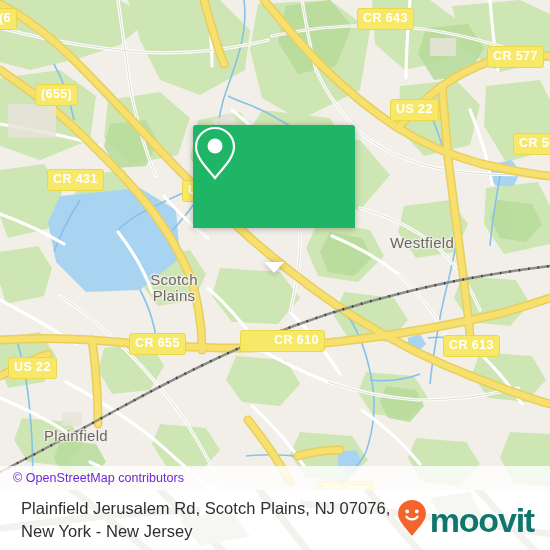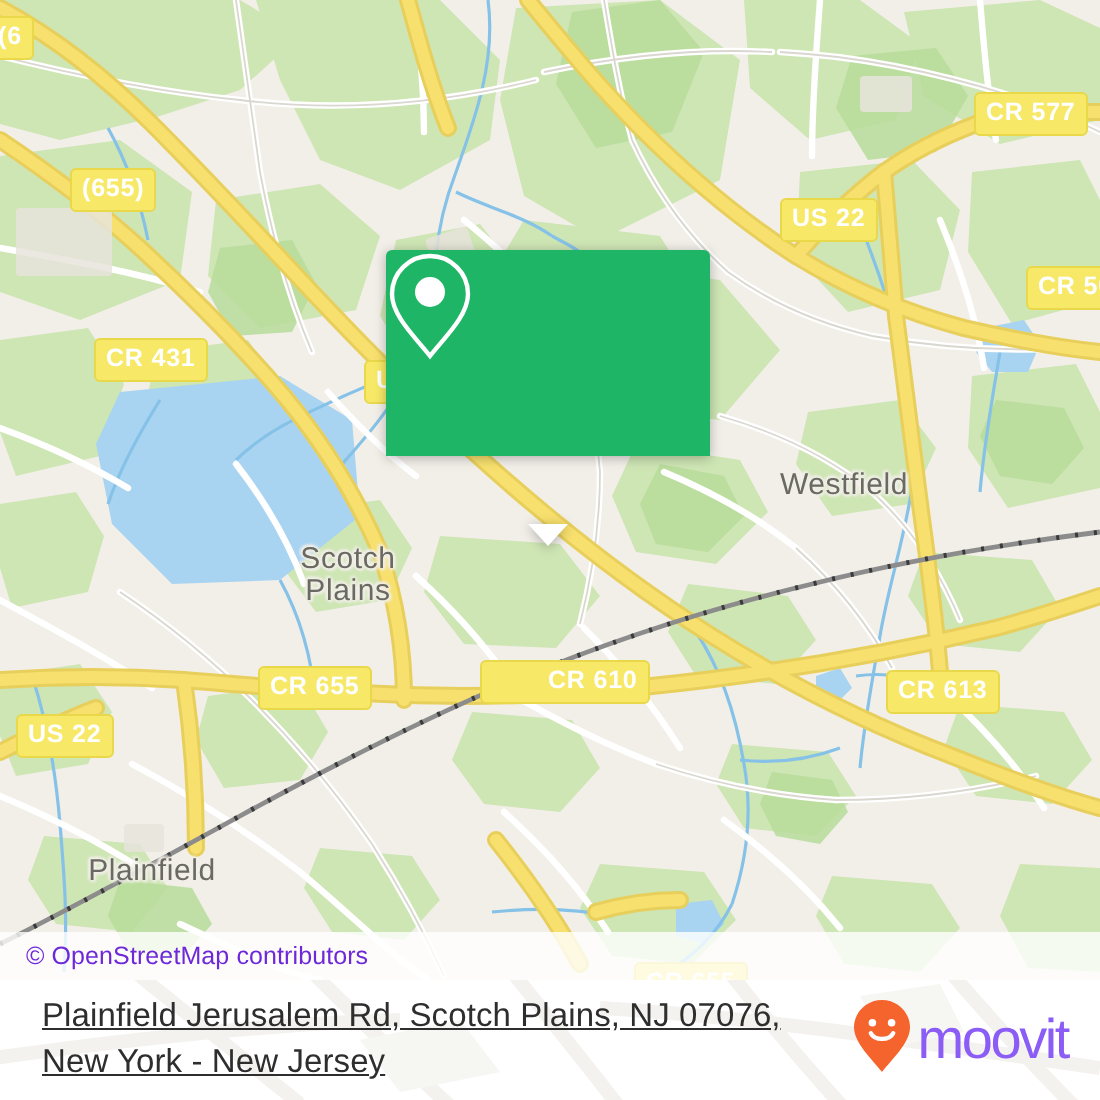--- a/index.html
+++ b/index.html
@@ -164,32 +164,32 @@
     padding: 0 16px 0 21px;
   }
   #footer-address {
     color: #2e2e2e;
     font-family: "Liberation Sans", sans-serif;
     font-size: 16.5px;
     line-height: 23px;
     letter-spacing: 0.05px;
     max-width: 400px;
   }
-  #footer-address .line { display: block; white-space: pre; text-decoration: underline; }
+  #footer-address .line { display: block; white-space: pre; }
 
   #brand {
     display: flex;
     align-items: center;
     gap: 3px;
   }
   #brand-wordmark {
-    color: #8b5cf6;
-    font-family: "Liberation Sans", sans-serif;
-    font-size: 28px;
-    font-weight: normal;
+    color: #0f766e;
+    font-family: "Liberation Sans", sans-serif;
+    font-size: 34px;
+    font-weight: bold;
     letter-spacing: -1.2px;
     line-height: 34px;
   }
 </style>
 </head>
 <body>
 
 <div id="app">
 
   <div id="map">
@@ -394,20 +394,21 @@
           <rect x="62" y="412" width="20" height="14" rx="2"></rect>
         </g>
       </g>
     </svg>
 
     <div class="place-label" style="left:136px; top:255px; width:76px;margin-top:17px;">Scotch
 Plains</div>
     <div class="place-label" style="left:381px; top:235px; width:82px;">Westfield</div>
     <div class="place-label" style="left:34px; top:428px; width:84px;">Plainfield</div>
 
+    <div class="shield" style="left:357px; top:8px;">CR 643</div>
     <div class="shield" style="left:487px; top:46px;">CR 577</div>
     <div class="shield" style="left:390px; top:99px;">US 22</div>
     <div class="shield" style="left:513px; top:133px;">CR 509</div>
     <div class="shield" style="left:24px;  top:84px;margin-left:11px;">(655)</div>
     <div class="shield" style="left: -7px; top: 8px;">(6</div>
     <div class="shield" style="left:47px;  top:169px;">CR 431</div>
     <div class="shield" style="left:182px; top:180px;">U</div>
     <div class="shield" style="left:129px; top:333px;">CR 655</div>
     <div class="shield" style="left:240px; top:330px;padding-left:33px;">CR 610</div>
     <div class="shield" style="left:443px; top:335px;">CR 613</div>

